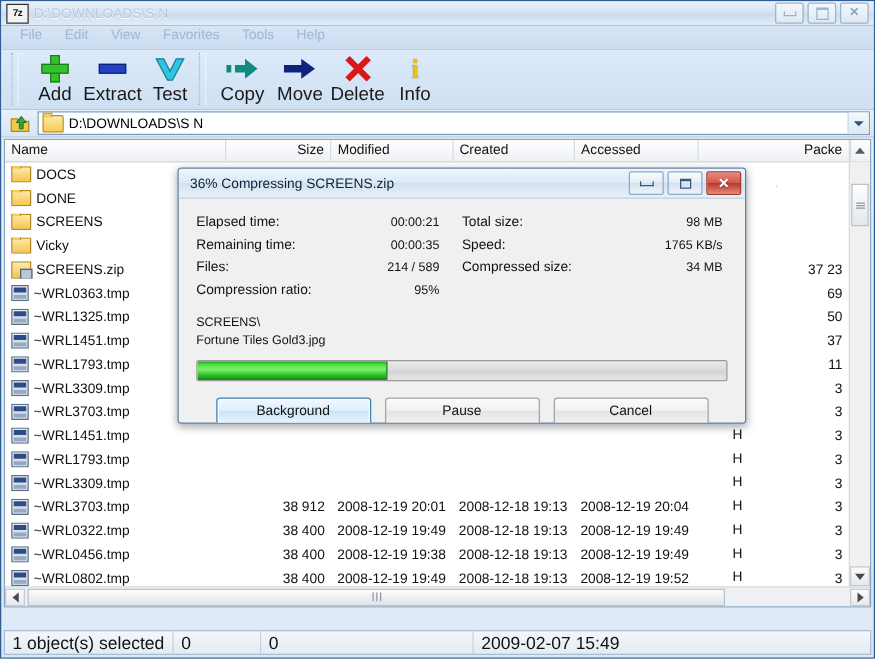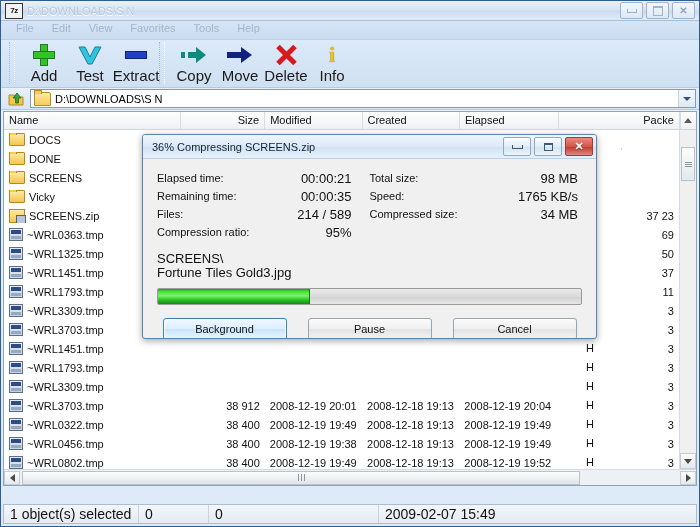--- a/index.html
+++ b/index.html
@@ -345,46 +345,46 @@
     text-shadow: 0 1px 1px rgba(0,0,0,0.4);
   }
   .dg-min { width: 9px; height: 3px; border: 1px solid #3b5a78; border-top: none; }
   .dg-max { width: 9px; height: 8px; border: 1px solid #3b5a78; border-top-width: 2px; box-sizing: border-box; }
 
   .dlg-body { padding: 10px 14px 0 14px; }
   .stats { display: flex; }
   .stats-col { width: 50%; }
   .srow { display: flex; height: 18px; align-items: center; }
   .slabel { flex: 1 1 auto; font-size: 11px; color: #111; }
-  .svalue { font-size: 13px; color: #111; text-align: right; padding-right: 18px; white-space: nowrap; }
+  .svalue { font-size: 10px; color: #111; text-align: right; padding-right: 18px; white-space: nowrap; }
   .stats-col:last-child .svalue { padding-right: 4px; }
 
   .curfile { margin-top: 11px; height: 30px; }
-  .curfile div { font-size: 13px; color: #111; line-height: 14px; white-space: nowrap; overflow: hidden; }
+  .curfile div { font-size: 10px; color: #111; line-height: 14px; white-space: nowrap; overflow: hidden; }
 
   .progress {
     margin: 6px 0 0 0;
     height: 17px;
     background: linear-gradient(to bottom, #e9e9e9 0%, #dadada 50%, #d2d2d2 51%, #e6e6e6 100%);
     border: 1px solid #9a9a9a;
     border-radius: 2px;
     box-sizing: border-box;
     overflow: hidden;
     position: relative;
   }
   .progress .fill {
     height: 100%;
     background: linear-gradient(to bottom, #1f9e18 0%, #4ae23f 18%, #7bf06e 45%, #35c72c 70%, #0f8b10 100%);
     border-right: 1px solid #0c7a0c;
     box-sizing: border-box;
   }
 
   .dlg-buttons {
     margin-top: 13px;
-    display: flex; justify-content: center; gap: 21px;
+    display: flex; justify-content: center; gap: 11px;
   }
   .dlgbtn {
     width: 124px; height: 22px;
     border: 1px solid #9aa4ae;
     border-radius: 3px;
     background: linear-gradient(to bottom, #fbfbfb 0%, #f0f0f0 48%, #e3e3e3 49%, #f2f2f2 100%);
     display: flex; align-items: center; justify-content: center;
     font-size: 11px; color: #111;
     box-sizing: border-box;
   }
@@ -428,31 +428,31 @@
     <div class="tb-grip"></div>
     <div class="tb-group">
       <div class="tb-btn">
         <span class="ic">
             <span class="ic-plus"></span>
           </span>
         <span class="lbl">Add</span>
       </div>
       <div class="tb-btn">
         <span class="ic">
+            <span class="ic-minus"></span>
+          </span>
+        <span class="lbl">Extract</span>
+      </div>
+      <div class="tb-btn">
+        <span class="ic">
           <svg width="24" height="20" viewBox="0 0 24 20">
               <polygon points="1,2 7,2 12,12 17,2 23,2 14,19 10,19" fill="#2fc4df" stroke="#1a7f93" stroke-width="1"></polygon>
             </svg>
         </span>
         <span class="lbl">Test</span>
-      </div>
-      <div class="tb-btn">
-        <span class="ic">
-            <span class="ic-minus"></span>
-          </span>
-        <span class="lbl">Extract</span>
       </div>
     </div>
     <div class="tb-grip"></div>
     <div class="tb-group">
       <div class="tb-btn">
         <span class="ic">
           <svg width="26" height="18" viewBox="0 0 26 18">
             <rect x="0" y="6" width="4" height="6" fill="#0f8a7c"></rect>
             <rect x="7" y="6" width="10" height="6" fill="#0f8a7c"></rect>
             <polygon points="15,1 25,9 15,17" fill="#0f8a7c"></polygon>
@@ -499,21 +499,21 @@
         </span>
     </div>
   </div>
 
   <div class="listwrap">
     <div class="hdr">
       <div class="hc col-name">Name</div>
       <div class="hc col-size">Size</div>
       <div class="hc col-mod">Modified</div>
       <div class="hc col-cre">Created</div>
-      <div class="hc col-acc">Elapsed</div>
+      <div class="hc col-acc">Accessed</div>
       <div class="hc col-attr">Attributes</div>
       <div class="hc col-pack">Packe</div>
       <div class="hdr-corner">
           <span class="tri-up-sm"></span>
         </div>
     </div>
 
     <div class="rows" id="rows">
         <div class="row">
           <div class="cell col-name name-cell">

